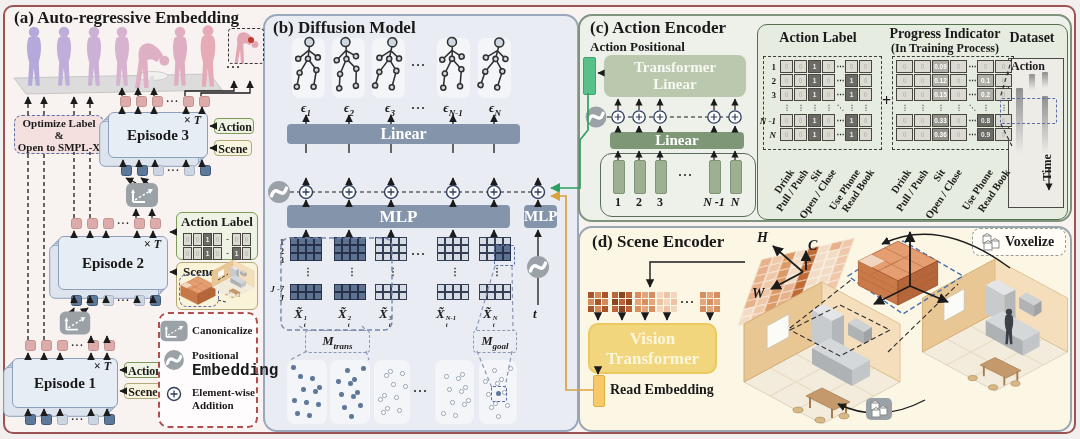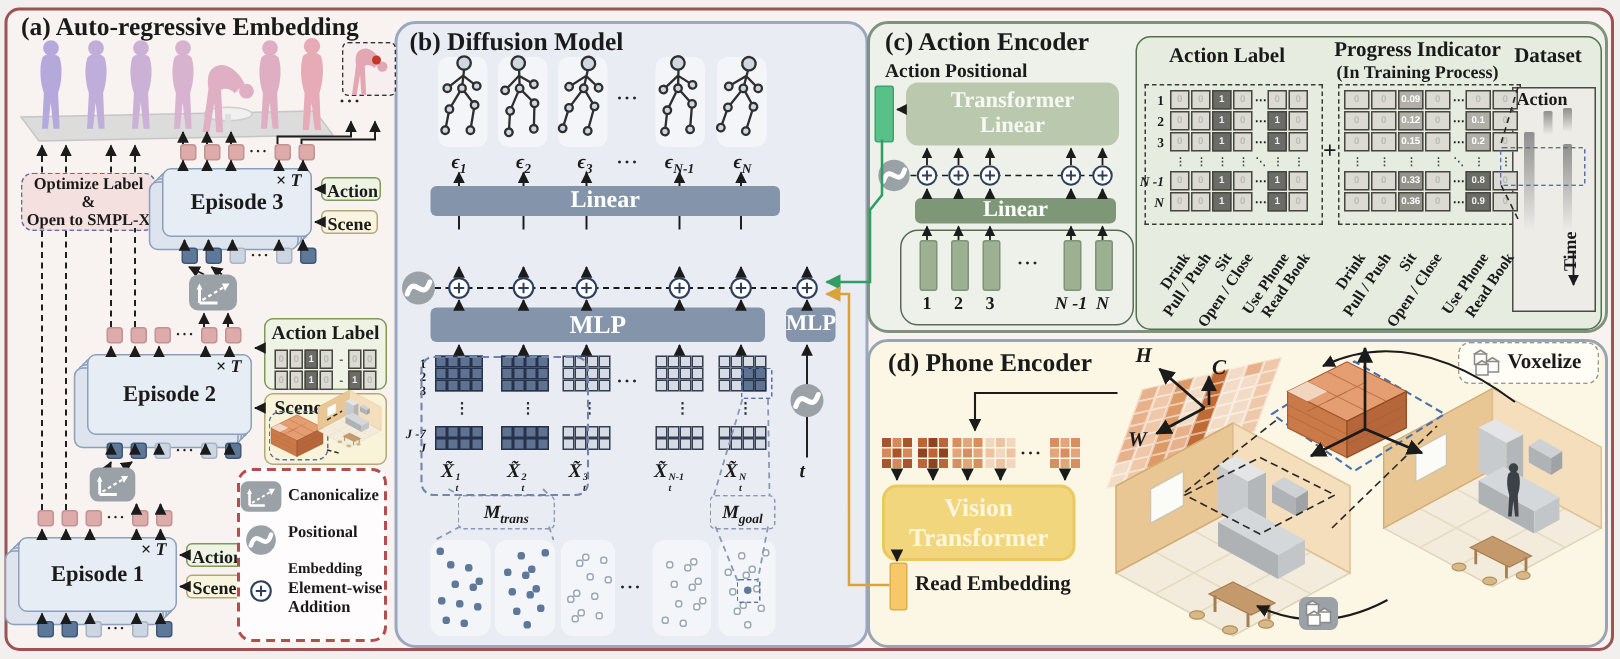--- a/index.html
+++ b/index.html
@@ -227,21 +227,21 @@
       <span class="tok d"></span>
       <span class="tok l"></span>
       <span class="tdots">···</span>
       <span class="tok l"></span>
       <span class="tok d"></span>
     </div>
 
   <div class="abs dashred" style="left:158px;top:312px;width:96px;height:112px;"></div>
   <div class="abs lab" style="left:192px;top:324px;font-size:11px;">Canonicalize</div>
   <div class="abs lab" style="left:192px;top:349px;font-size:11px;">Positional</div>
-  <div class="abs lab" style="left:192px;top:374px;font-size:10px;">Embedding</div>
+  <div class="abs lab" style="left:192px;top:362px;font-size:16px;font-family:Liberation Mono, monospace;">Embedding</div>
   <div class="abs lab" style="left:192px;top:386px;font-size:11px;">Element-wise</div>
   <div class="abs lab" style="left:192px;top:399px;font-size:11px;">Addition</div>
 
   <div class="abs ttl" style="left:273px;top:18px;">(b) Diffusion Model</div>
   <div class="abs skelbox" style="left:292px;top:38px;width:33px;height:60px;"></div>
   <div class="abs skelbox" style="left:332px;top:38px;width:33px;height:60px;"></div>
   <div class="abs skelbox" style="left:372px;top:38px;width:33px;height:60px;"></div>
   <div class="abs skelbox" style="left:437px;top:38px;width:33px;height:60px;"></div>
   <div class="abs skelbox" style="left:478px;top:38px;width:33px;height:60px;"></div>
   <div class="abs hdots" style="left:411px;top:58px;">···</div>
@@ -639,21 +639,21 @@
 
   <div class="abs dsbox" style="left:1008px;top:58px;width:54px;height:148px;"></div>
   <div class="abs lab" style="left:1011px;top:59px;font-size:12px;z-index:11;">Action</div>
   <div class="abs dbar grad1" style="left:1016px;top:88px;width:7px;height:66px;z-index:11;"></div>
   <div class="abs dbar grad1" style="left:1029px;top:74px;width:6px;height:16px;z-index:11;"></div>
   <div class="abs dbar grad1" style="left:1042px;top:72px;width:6px;height:16px;z-index:11;"></div>
   <div class="abs dbar grad1" style="left:1042px;top:96px;width:6px;height:58px;z-index:11;"></div>
   <div class="abs dashblue" style="left:1000px;top:98px;width:55px;height:24px;border-radius:2px;z-index:12;"></div>
   <div class="abs lab timev" style="left:1034px;top:160px;">Time</div>
 
-  <div class="abs ttl" style="left:592px;top:232px;">(d) Phone Encoder</div>
+  <div class="abs ttl" style="left:592px;top:232px;">(d) Scene Encoder</div>
   <div class="abs" id="fmap" style="left:748px;top:234px;">
       <i style="background: rgb(231, 177, 139);"></i>
       <i style="background: rgb(238, 200, 168);"></i>
       <i style="background: rgb(220, 154, 103);"></i>
       <i style="background: rgb(243, 220, 198);"></i>
       <i style="background: rgb(192, 106, 52);"></i>
       <i style="background: rgb(243, 220, 198);"></i>
       <i style="background: rgb(231, 177, 139);"></i>
       <i style="background: rgb(238, 200, 168);"></i>
       <i style="background: rgb(231, 177, 139);"></i>

